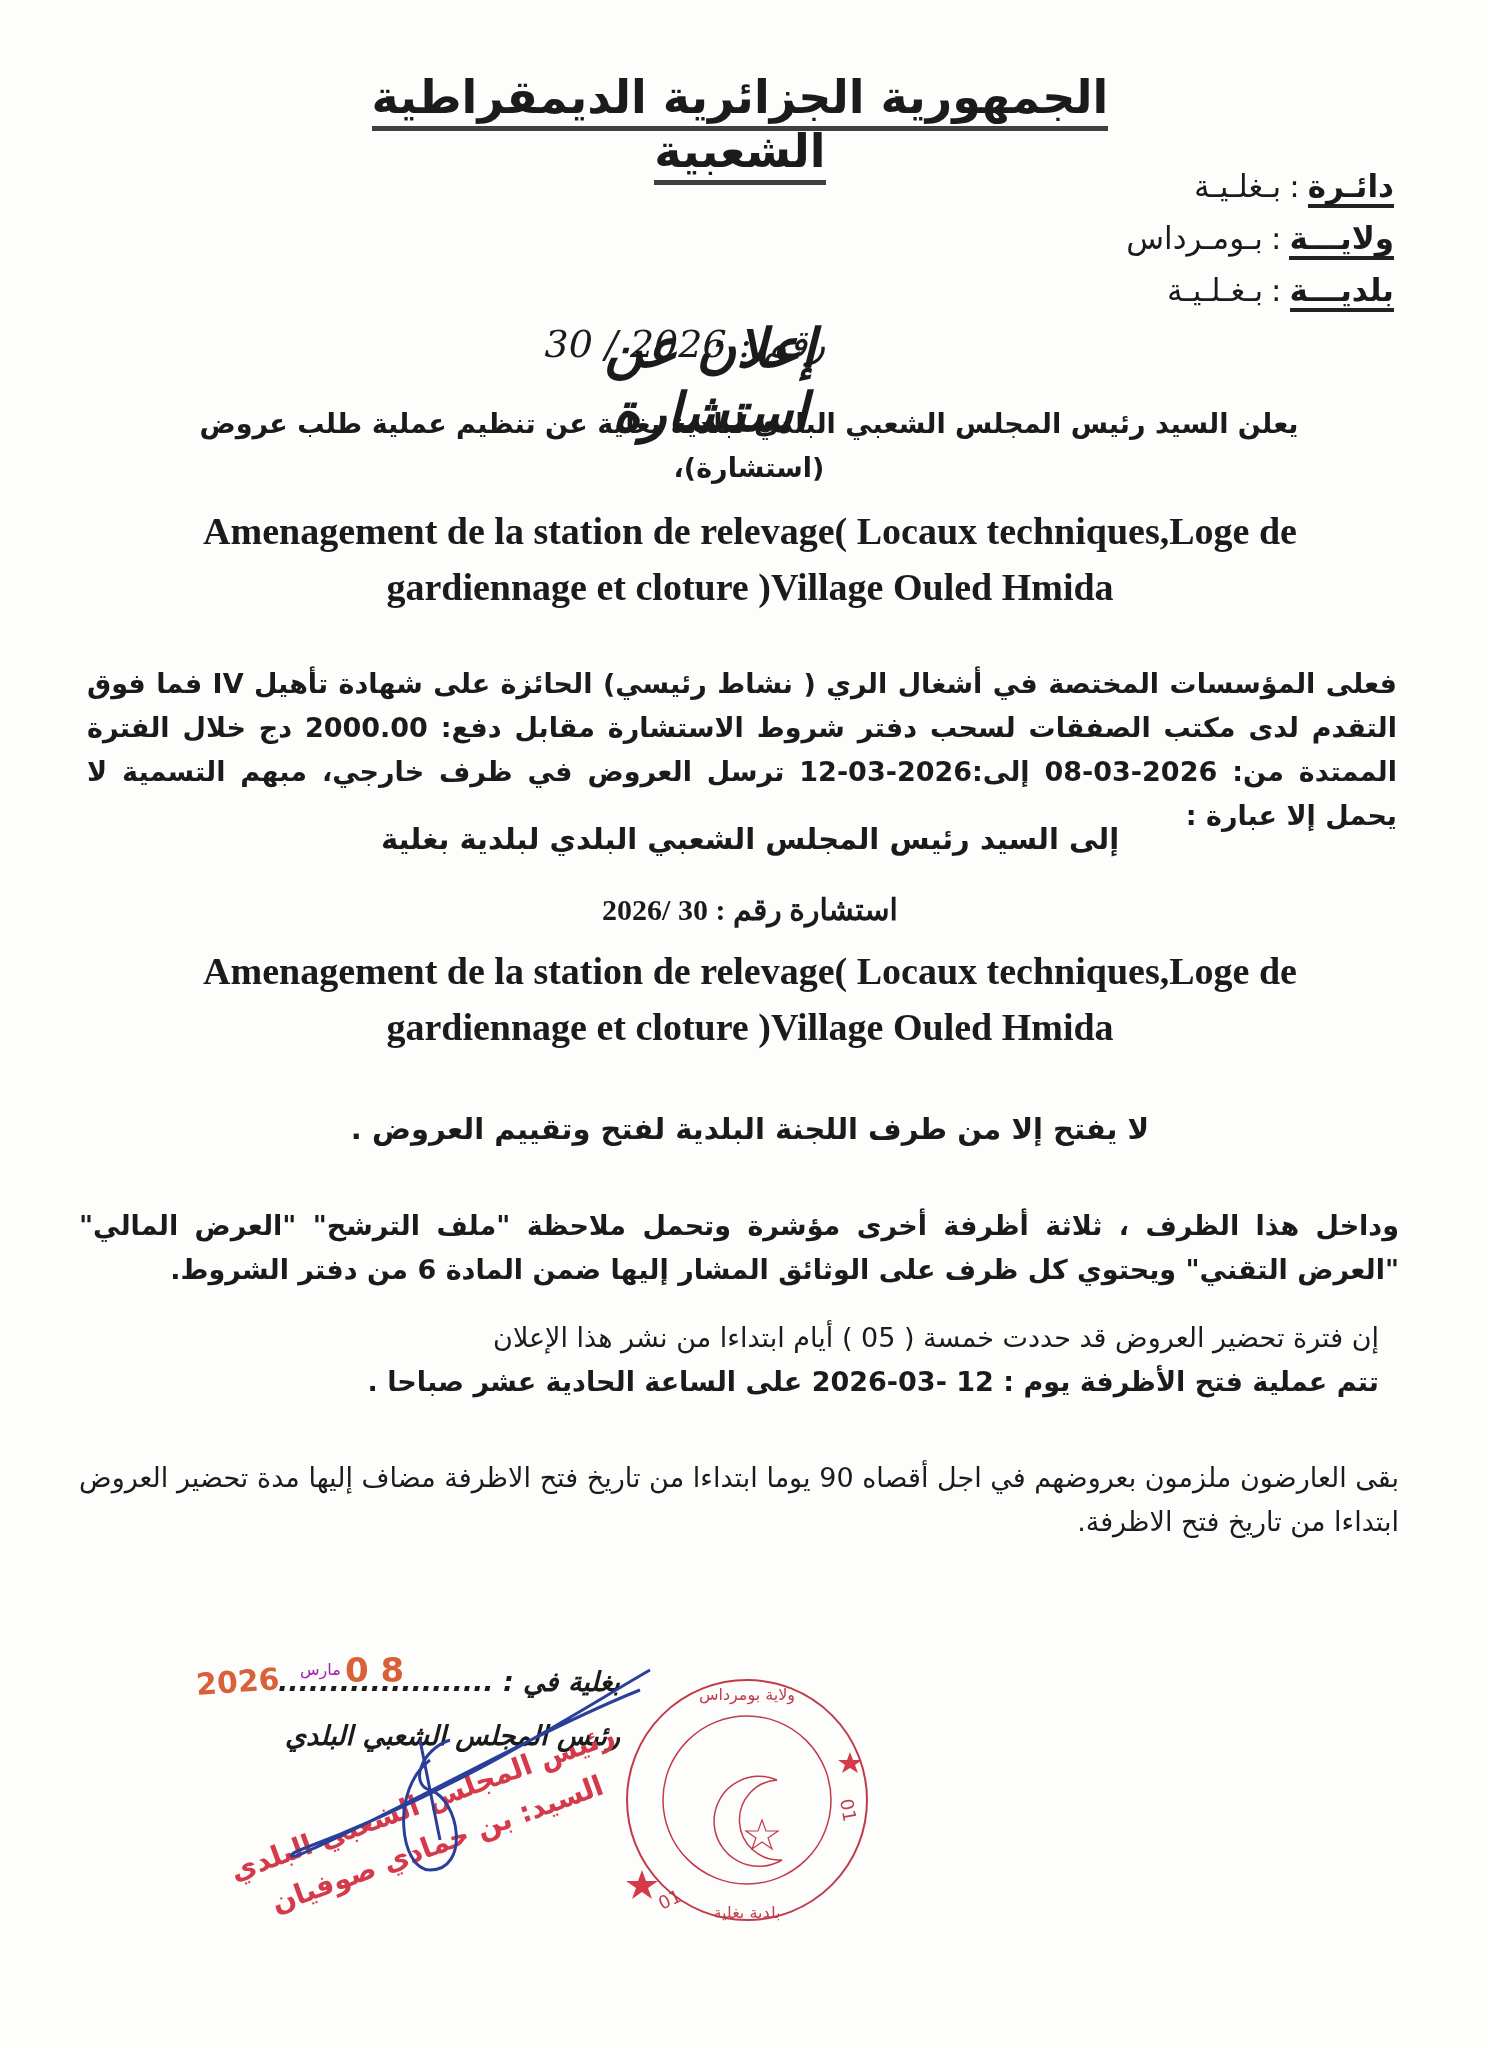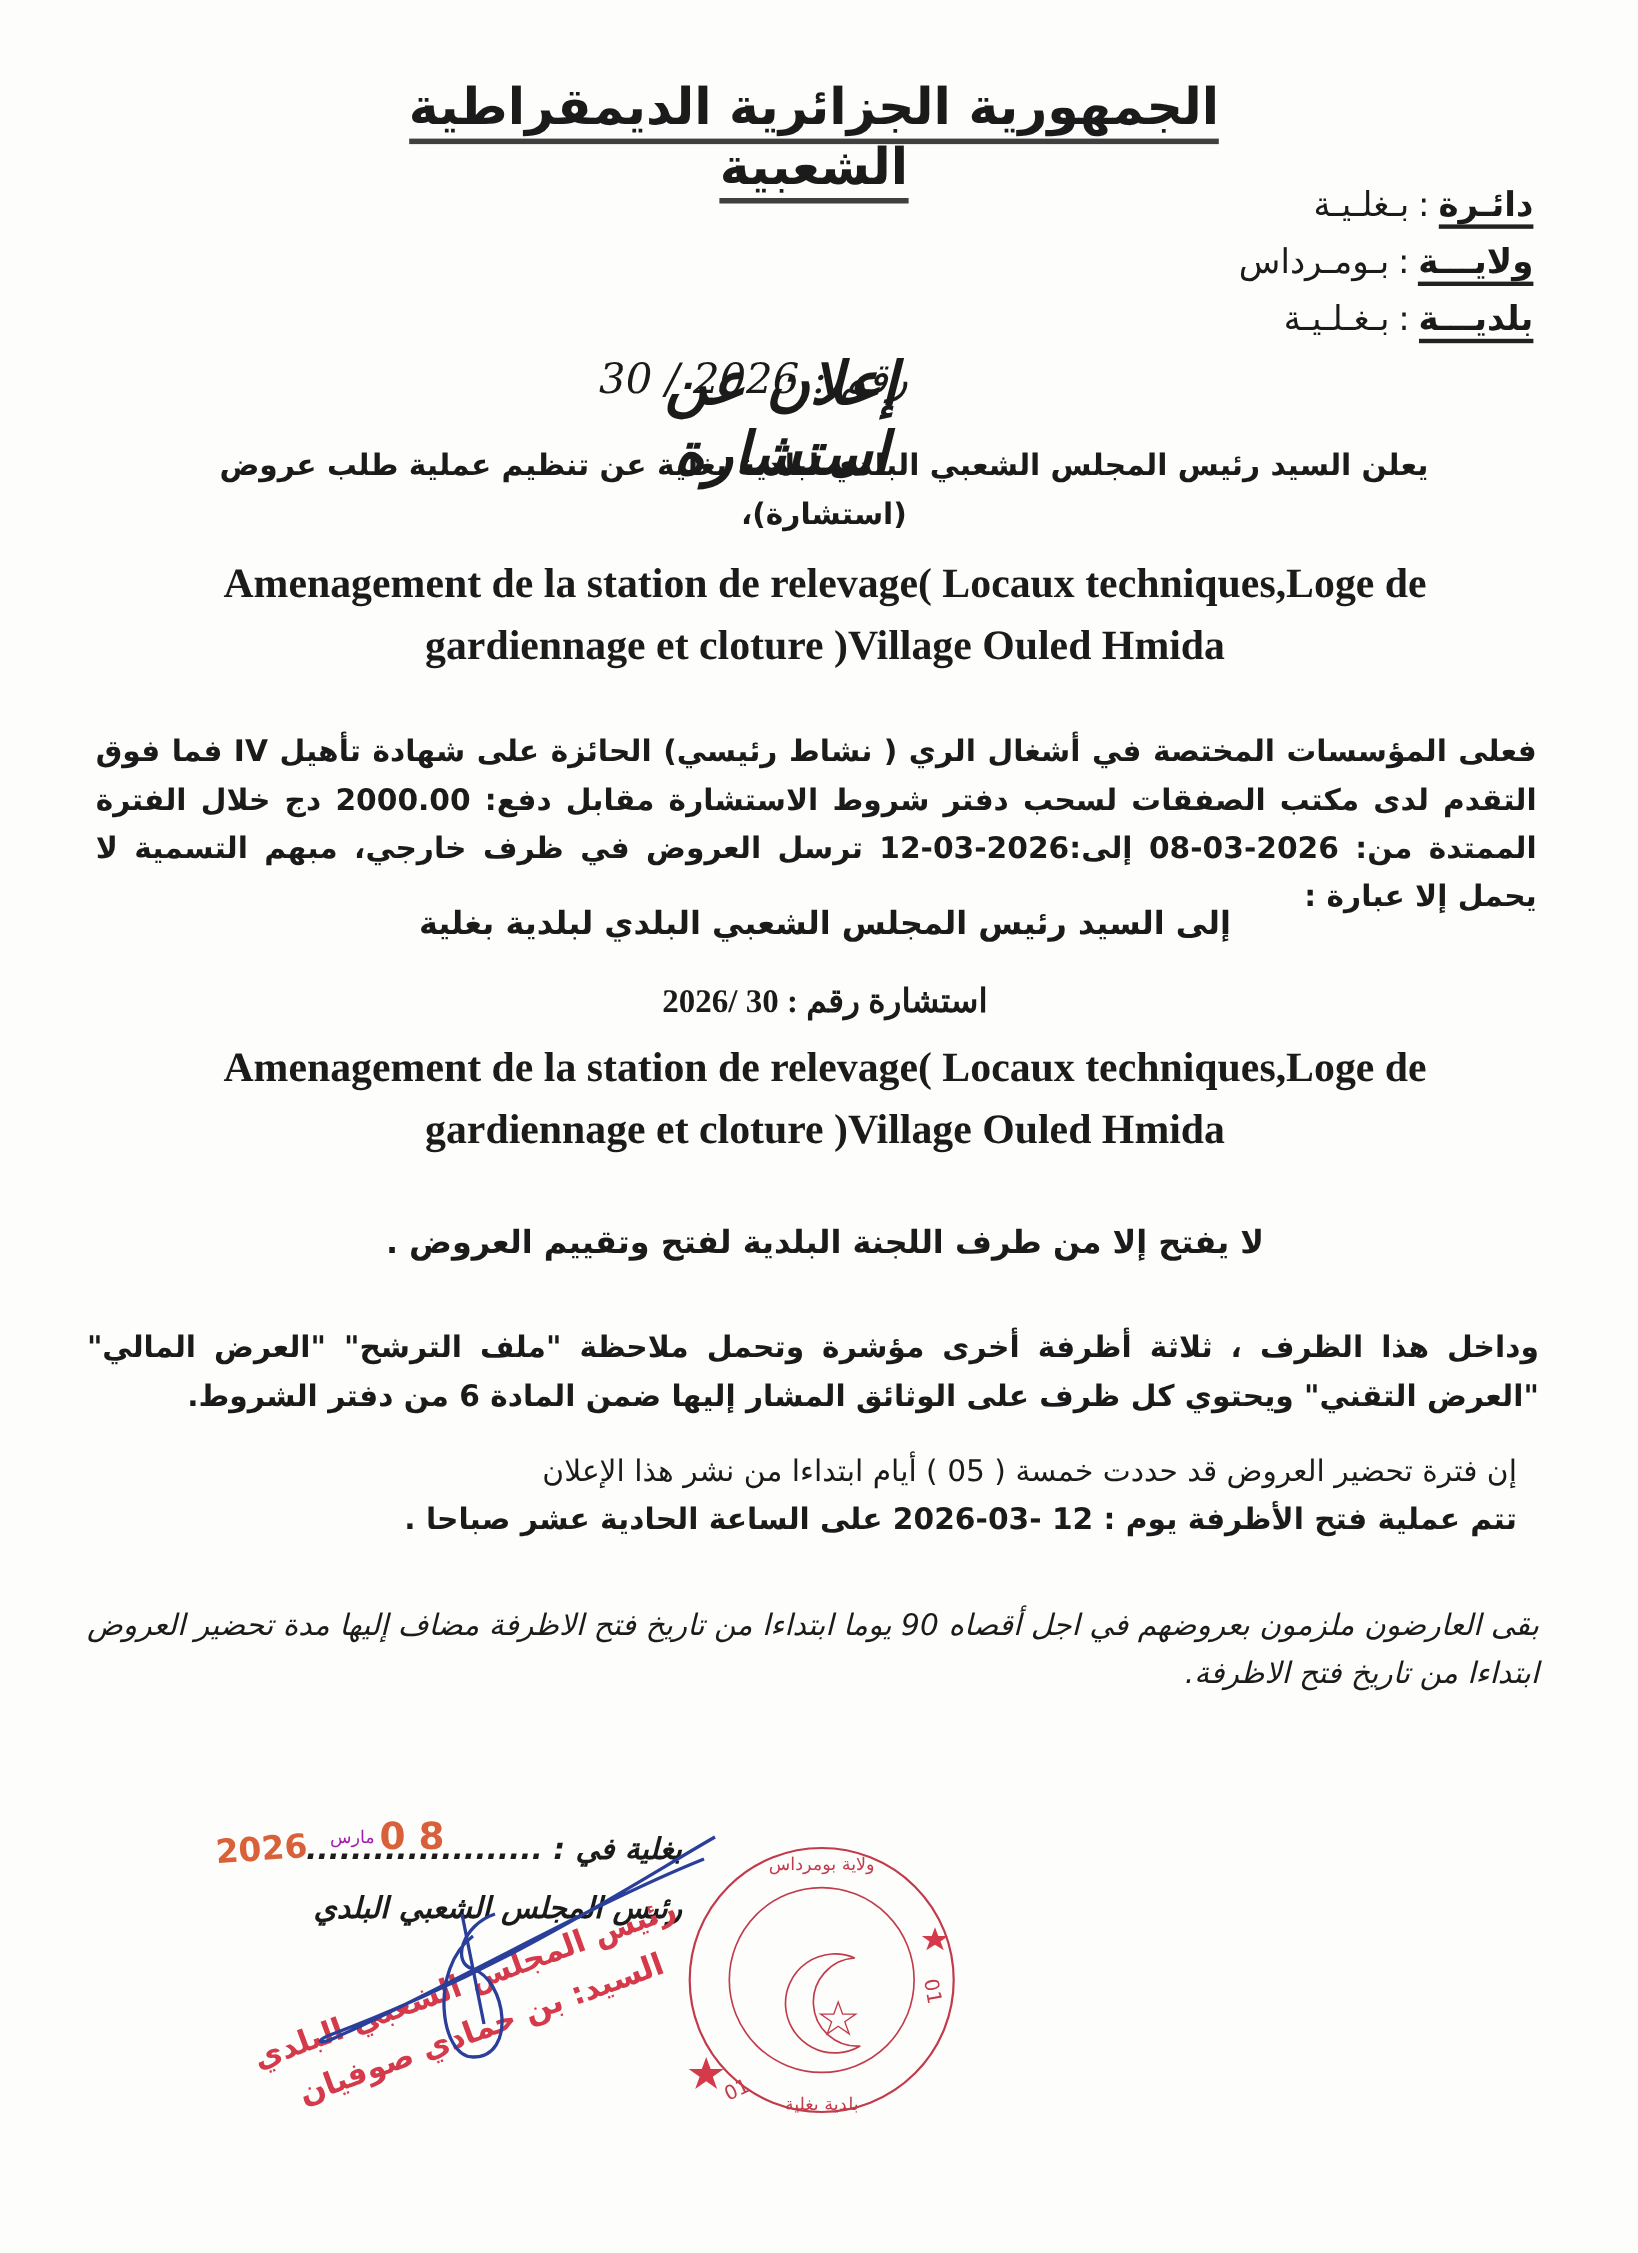--- a/index.html
+++ b/index.html
@@ -35,21 +35,21 @@
     }
     .fr1 { top: 503px; }
     .fr2 { top: 943px; }
     .p2 { right: 92px; top: 662px; width: 1310px; text-align-last: right; }
     .center-line { left: 300px; width: 900px; text-align: center; font-size: 29px; font-weight: bold; }
     .addr { top: 822px; }
     .consult-num { top: 892px; font-family: "Liberation Serif", serif; font-size: 30px; }
     .open-note { top: 1112px; font-size: 29px; }
     .p3 { right: 90px; top: 1204px; width: 1320px; text-align-last: right; }
     .p4 { right: 110px; top: 1316px; width: 1200px; text-align: right; }
-    .p5 { right: 90px; top: 1456px; width: 1320px; text-align-last: right; font-weight: normal; font-style: italic; }
+    .p5 { right: 90px; top: 1456px; width: 1320px; text-align-last: right; font-weight: normal; }
     .place-date { left: 200px; top: 1666px; width: 420px; font-size: 27px; font-weight: bold; font-style: italic; }
     .mayor-title { left: 200px; top: 1720px; width: 420px; font-size: 27px; font-weight: bold; font-style: italic; text-align: right; }
     .stamp-date { left: 196px; top: 1664px; color: #d9613a; font-size: 30px; font-weight: bold; transform: rotate(-4deg); }
     .name-stamp {
       left: 220px; top: 1780px; width: 420px; color: #d43a4a; font-size: 28px; font-weight: bold;
       transform: rotate(-20deg); transform-origin: center;
     }
     .name-stamp .l { display: block; text-align: center; line-height: 44px; }
     .seal { left: 612px; top: 1660px; }
     .signature { left: 280px; top: 1640px; }

